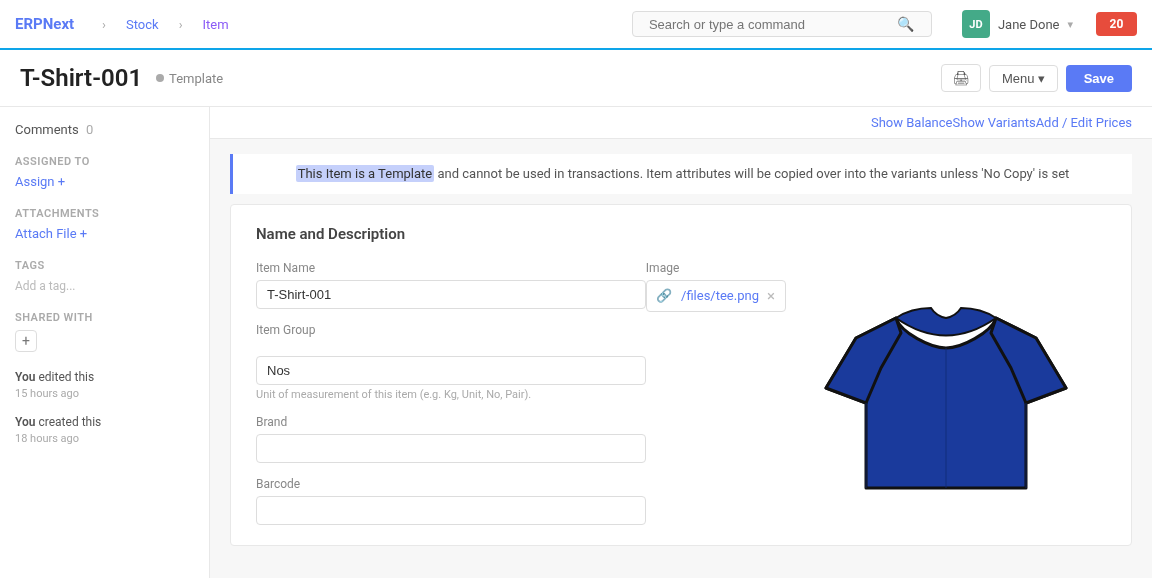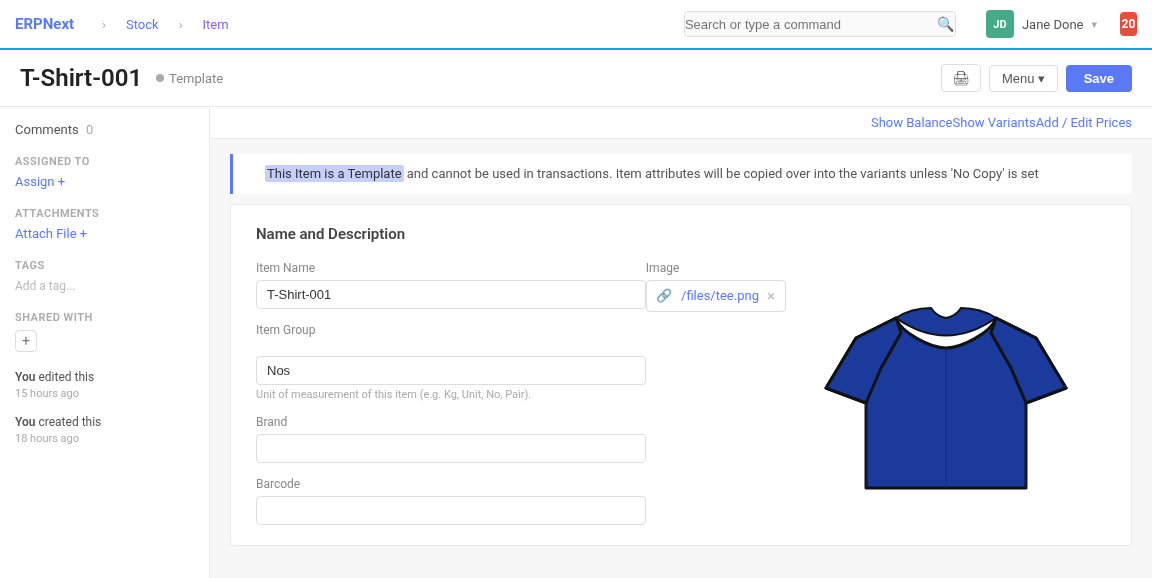--- a/index.html
+++ b/index.html
@@ -34,22 +34,22 @@
     .breadcrumb-item.active {
       color: #8b5cf6;
     }
     .navbar-search {
       margin-left: auto;
       display: flex;
       align-items: center;
       border: 1px solid #ddd;
       border-radius: 4px;
       background: #fafafa;
-      padding: 4px 0;
-      width: 272px;
+      padding: 4px 16px;
+      width: 300px;
     }
     .navbar-search input {
       border: none;
       background: transparent;
       outline: none;
       width: 100%;
       font-size: 13px;
       color: #555;
     }
     .search-icon-span {
@@ -79,21 +79,21 @@
       color: #555;
     }
     .user-caret {
       color: #aaa;
       font-size: 11px;
     }
     .notif-badge {
       background: #e74c3c;
       color: white;
       border-radius: 4px;
-      width: 17px;
+      width: 41px;
       height: 24px;
       display: flex;
       align-items: center;
       justify-content: center;
       font-size: 12px;
       font-weight: bold;
       margin-left: 8px;
     }
 
     
@@ -250,20 +250,21 @@
       text-decoration: none;
     }
     .template-notice {
       background: #fff;
       border-left: 3px solid #5a7af5;
       margin: 15px 20px 10px 20px;
       padding: 10px 32px;
       font-size: 13px;
       color: #555;
       line-height: 1.5;
+      text-align: center;
     }
     .template-notice .highlight {
       background: #c5d0fb;
       color: #333;
       padding: 1px 2px;
       border-radius: 2px;
     }
 
     
     .form-card {

